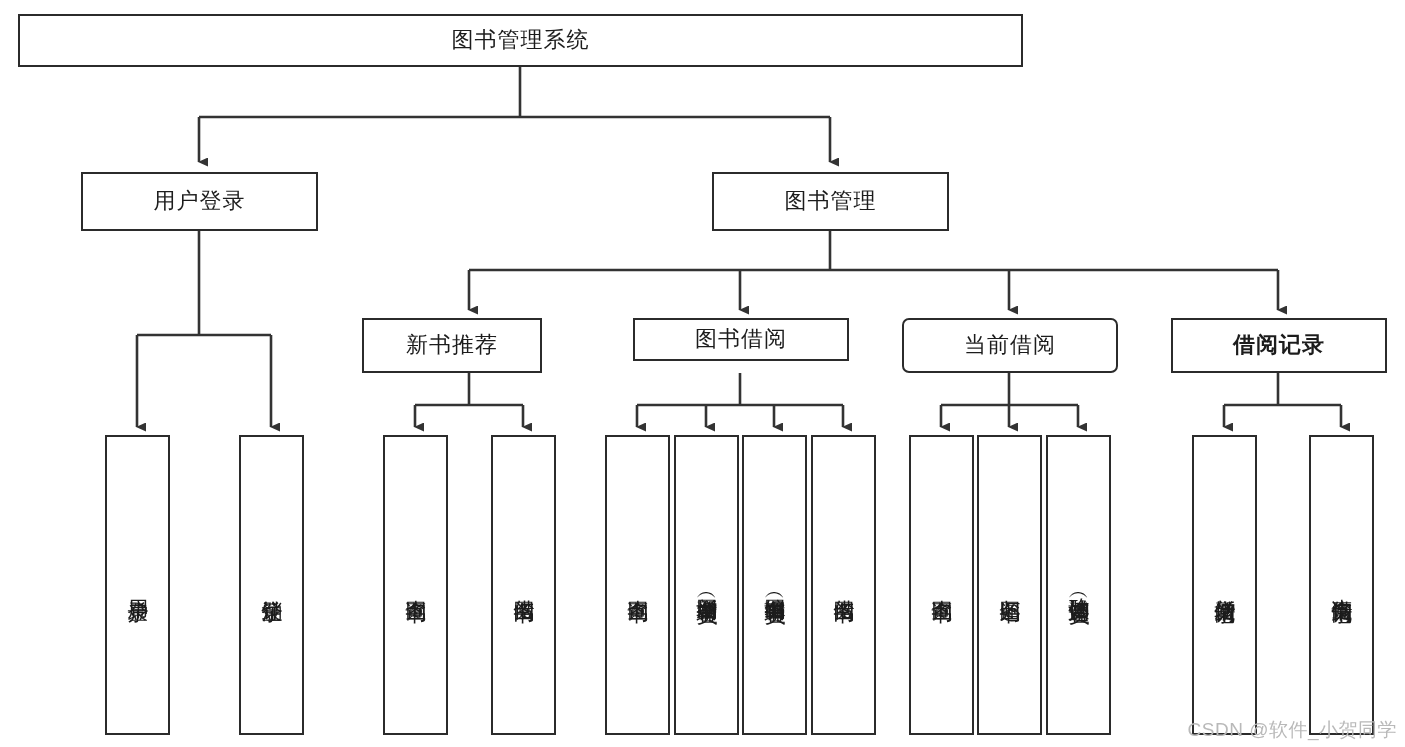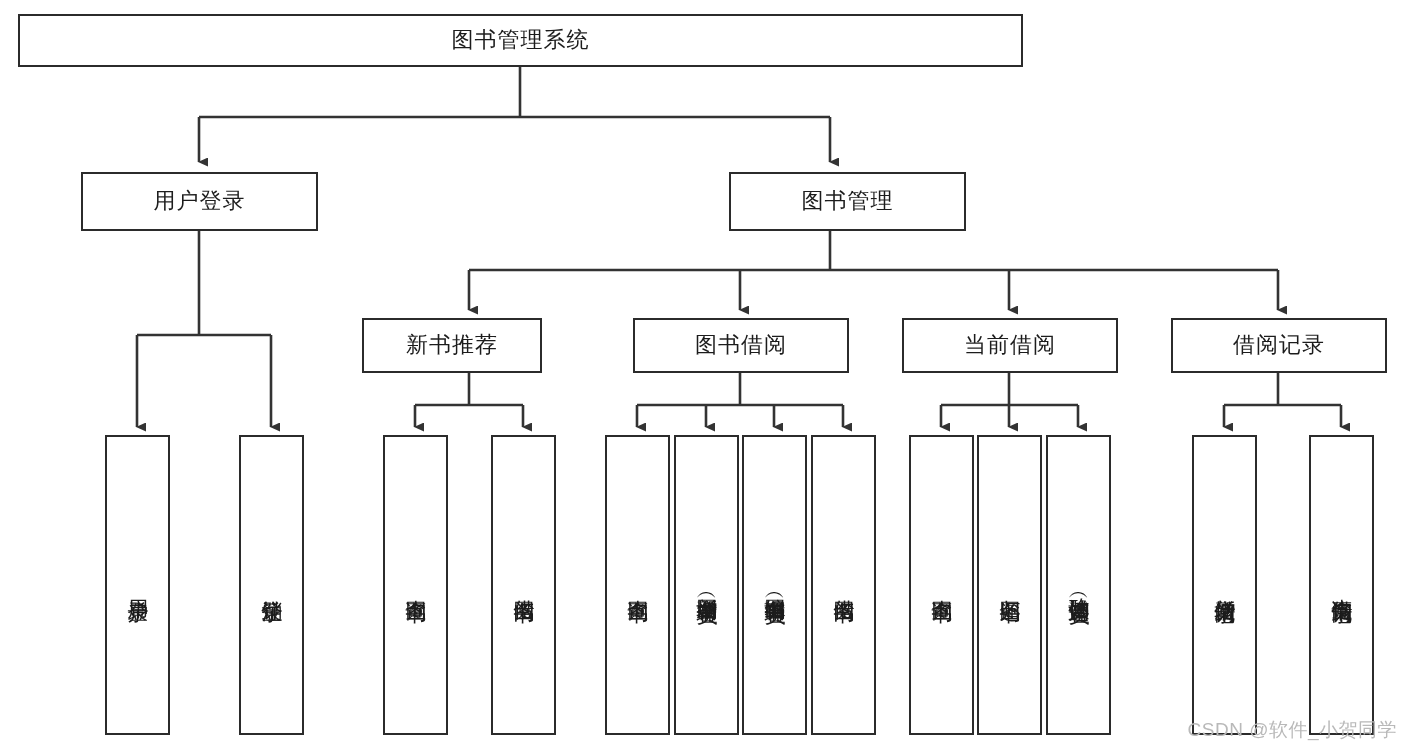--- a/index.html
+++ b/index.html
@@ -129,34 +129,34 @@
     </g>
   </svg>
 
   <div class="node horiz root" style="left:18px; top:14px; width:1005px; height:53px;">
     <span>图书管理系统</span>
   </div>
 
   <div class="node horiz" style="left:81px; top:172px; width:237px; height:59px;">
     <span>用户登录</span>
   </div>
-  <div class="node horiz" style="left:712px; top:172px; width:237px; height:59px;margin-left:17px;">
+  <div class="node horiz" style="left:712px; top:172px; width:237px; height:59px;">
     <span>图书管理</span>
   </div>
 
   <div class="node horiz" style="left:362px; top:318px; width:180px; height:55px;">
     <span>新书推荐</span>
   </div>
-  <div class="node horiz" style="left:633px; top:318px; width:216px; height:55px;">
+  <div class="node horiz" style="left:633px; top:318px; width:216px; height:43px;">
     <span>图书借阅</span>
   </div>
-  <div class="node horiz" style="left:902px; top:318px; width:216px; height:55px;">
+  <div class="node horiz" style="left:902px; top:318px; width:216px; height:55px;border-radius:7px;">
     <span>当前借阅</span>
   </div>
-  <div class="node horiz" style="left:1171px; top:318px; width:216px; height:55px;">
+  <div class="node horiz" style="left:1171px; top:318px; width:216px; height:55px;font-weight:bold;">
     <span>借阅记录</span>
   </div>
 
   <div class="node leaf" style="left:105px; top:435px; width:65px; height:300px;">
     <span class="vlabel">用户登录</span>
   </div>
   <div class="node leaf" style="left:239px; top:435px; width:65px; height:300px;">
     <span class="vlabel">注销登录</span>
   </div>
 

